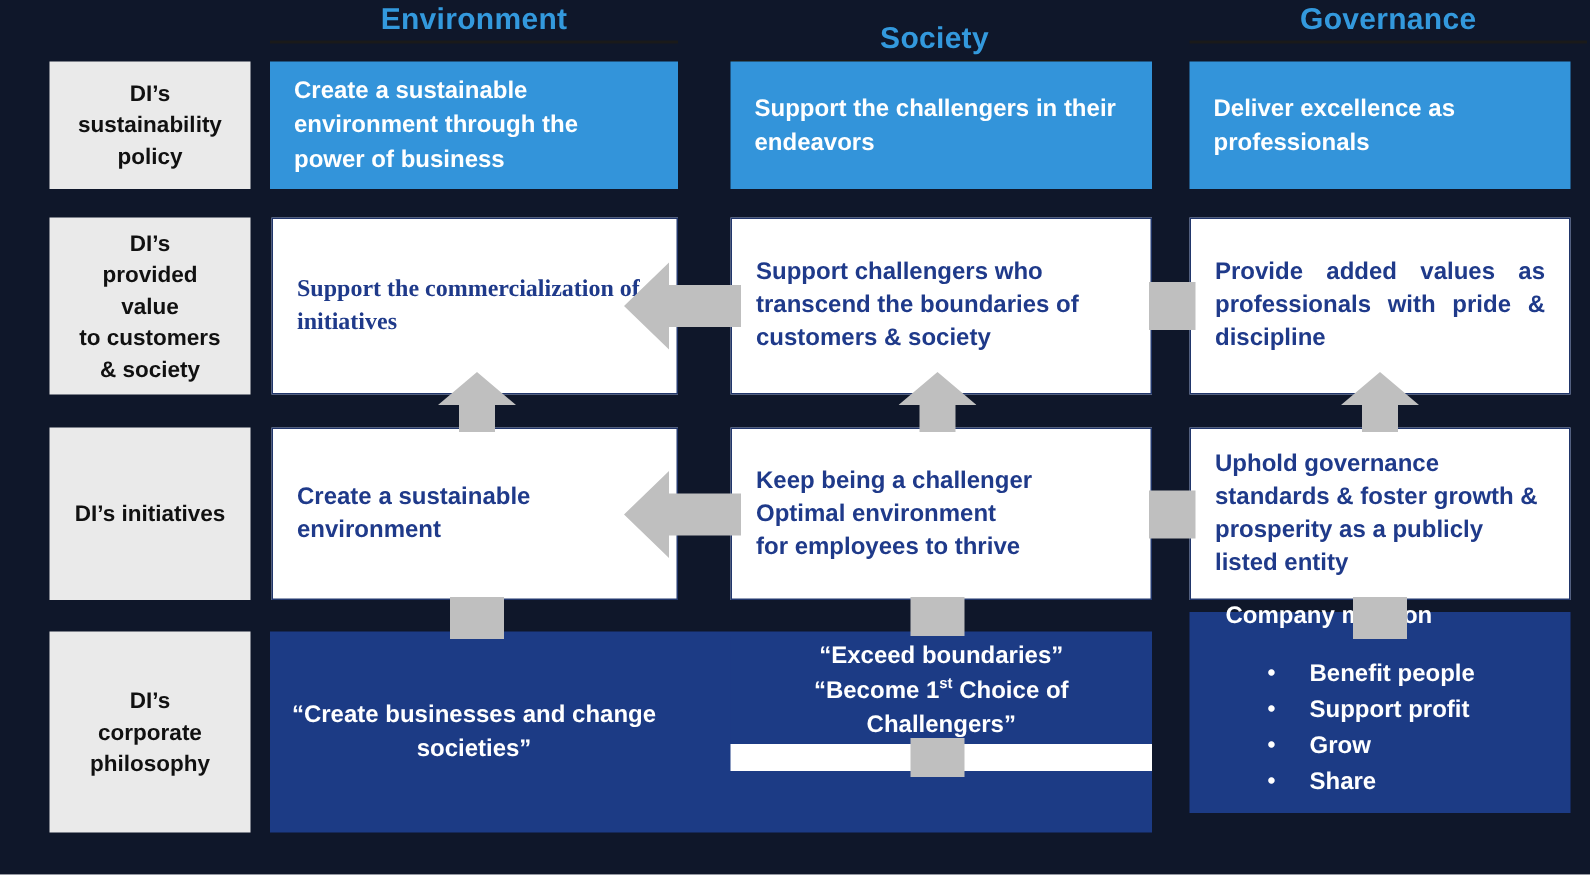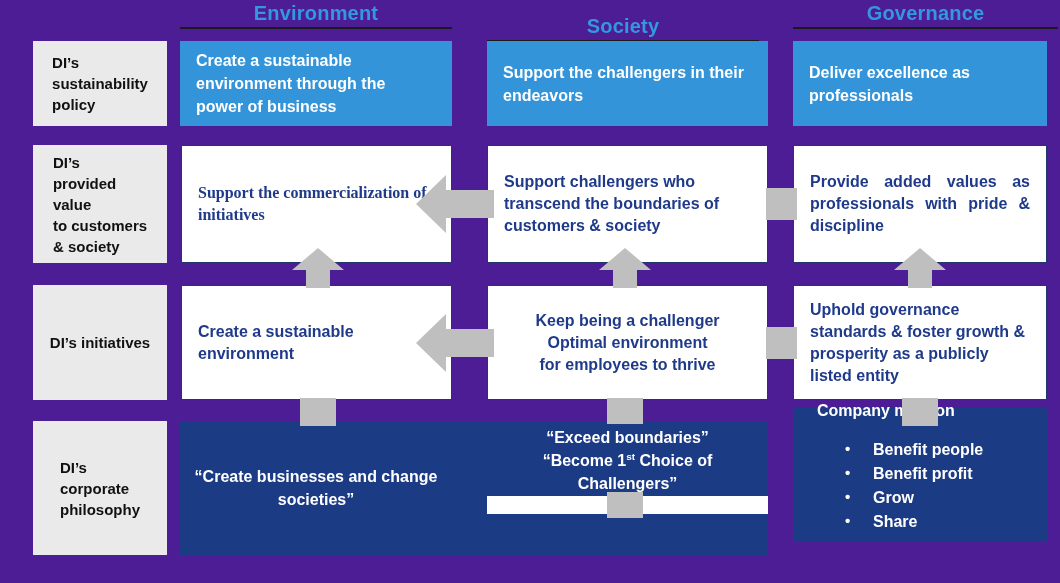--- a/index.html
+++ b/index.html
@@ -7,21 +7,21 @@
     padding: 0;
     background: #ffffff;
   }
   body {
     font-family: "Liberation Sans", sans-serif;
   }
   #canvas {
     position: relative;
     width: 1060px;
     height: 583px;
-    background: #4c1d95;
+    background: #0f172a;
     overflow: hidden;
   }
 
   
   .col-header {
     position: absolute;
     text-align: center;
   }
   .col-header .title {
     font-size: 20px;
@@ -38,21 +38,21 @@
     width: 100%;
   }
 
   
   .row-label {
     position: absolute;
     background: #EAEAEA;
     display: flex;
     align-items: center;
     justify-content: center;
-    text-align: left;
+    text-align: center;
     color: #111111;
     font-size: 15px;
     font-weight: bold;
     line-height: 21px;
     padding: 0 6px;
     box-sizing: border-box;
   }
 
   
   .cell {
@@ -199,21 +199,21 @@
   </div>
 
   <div class="cell outline" style="left:793px; top:145px; width:254px; height:118px;">
     <div class="cell-inner justify-text">Provide added values as professionals with pride &amp; discipline</div>
   </div>
 
   <div class="cell outline" style="left:181px; top:285px; width:271px; height:115px;">
     <div class="cell-inner">Create a sustainable environment</div>
   </div>
 
-  <div class="cell outline" style="left:487px; top:285px; width:281px; height:115px;text-align:center;">
+  <div class="cell outline" style="left:487px; top:285px; width:281px; height:115px;">
     <div class="cell-inner">
       <div>Keep being a challenger</div>
       <div>Optimal environment</div>
       <div>for employees to thrive</div>
     </div>
   </div>
 
   <div class="cell outline" style="left:793px; top:285px; width:254px; height:115px;">
     <div class="cell-inner">Uphold governance standards &amp; foster growth &amp; prosperity as a publicly listed entity</div>
   </div>
@@ -230,21 +230,21 @@
     </div>
   </div>
 
   <div style="position:absolute; left:487px; top:496px; width:281px; height:18px; background:#ffffff; z-index:4;"></div>
 
   <div class="cell philosophy left-align" style="left:793px; top:408px; width:254px; height:134px;">
     <div class="cell-inner" style="padding:0 22px;">
       <div class="mission-title">Company mission</div>
       <ul class="mission-list">
         <li>Benefit people</li>
-        <li>Benefit profit</li>
+        <li>Support profit</li>
         <li>Grow</li>
         <li>Share</li>
       </ul>
     </div>
   </div>
 
   <div class="arrow-left" style="left:416px; top:172px; width:78px; height:64px; z-index:3;">
     <svg width="78" height="64" viewBox="0 0 78 64">
       <polygon points="0,32 30,3 30,18 78,18 78,46 30,46 30,61" fill="#BFBFBF"></polygon>
     </svg>

